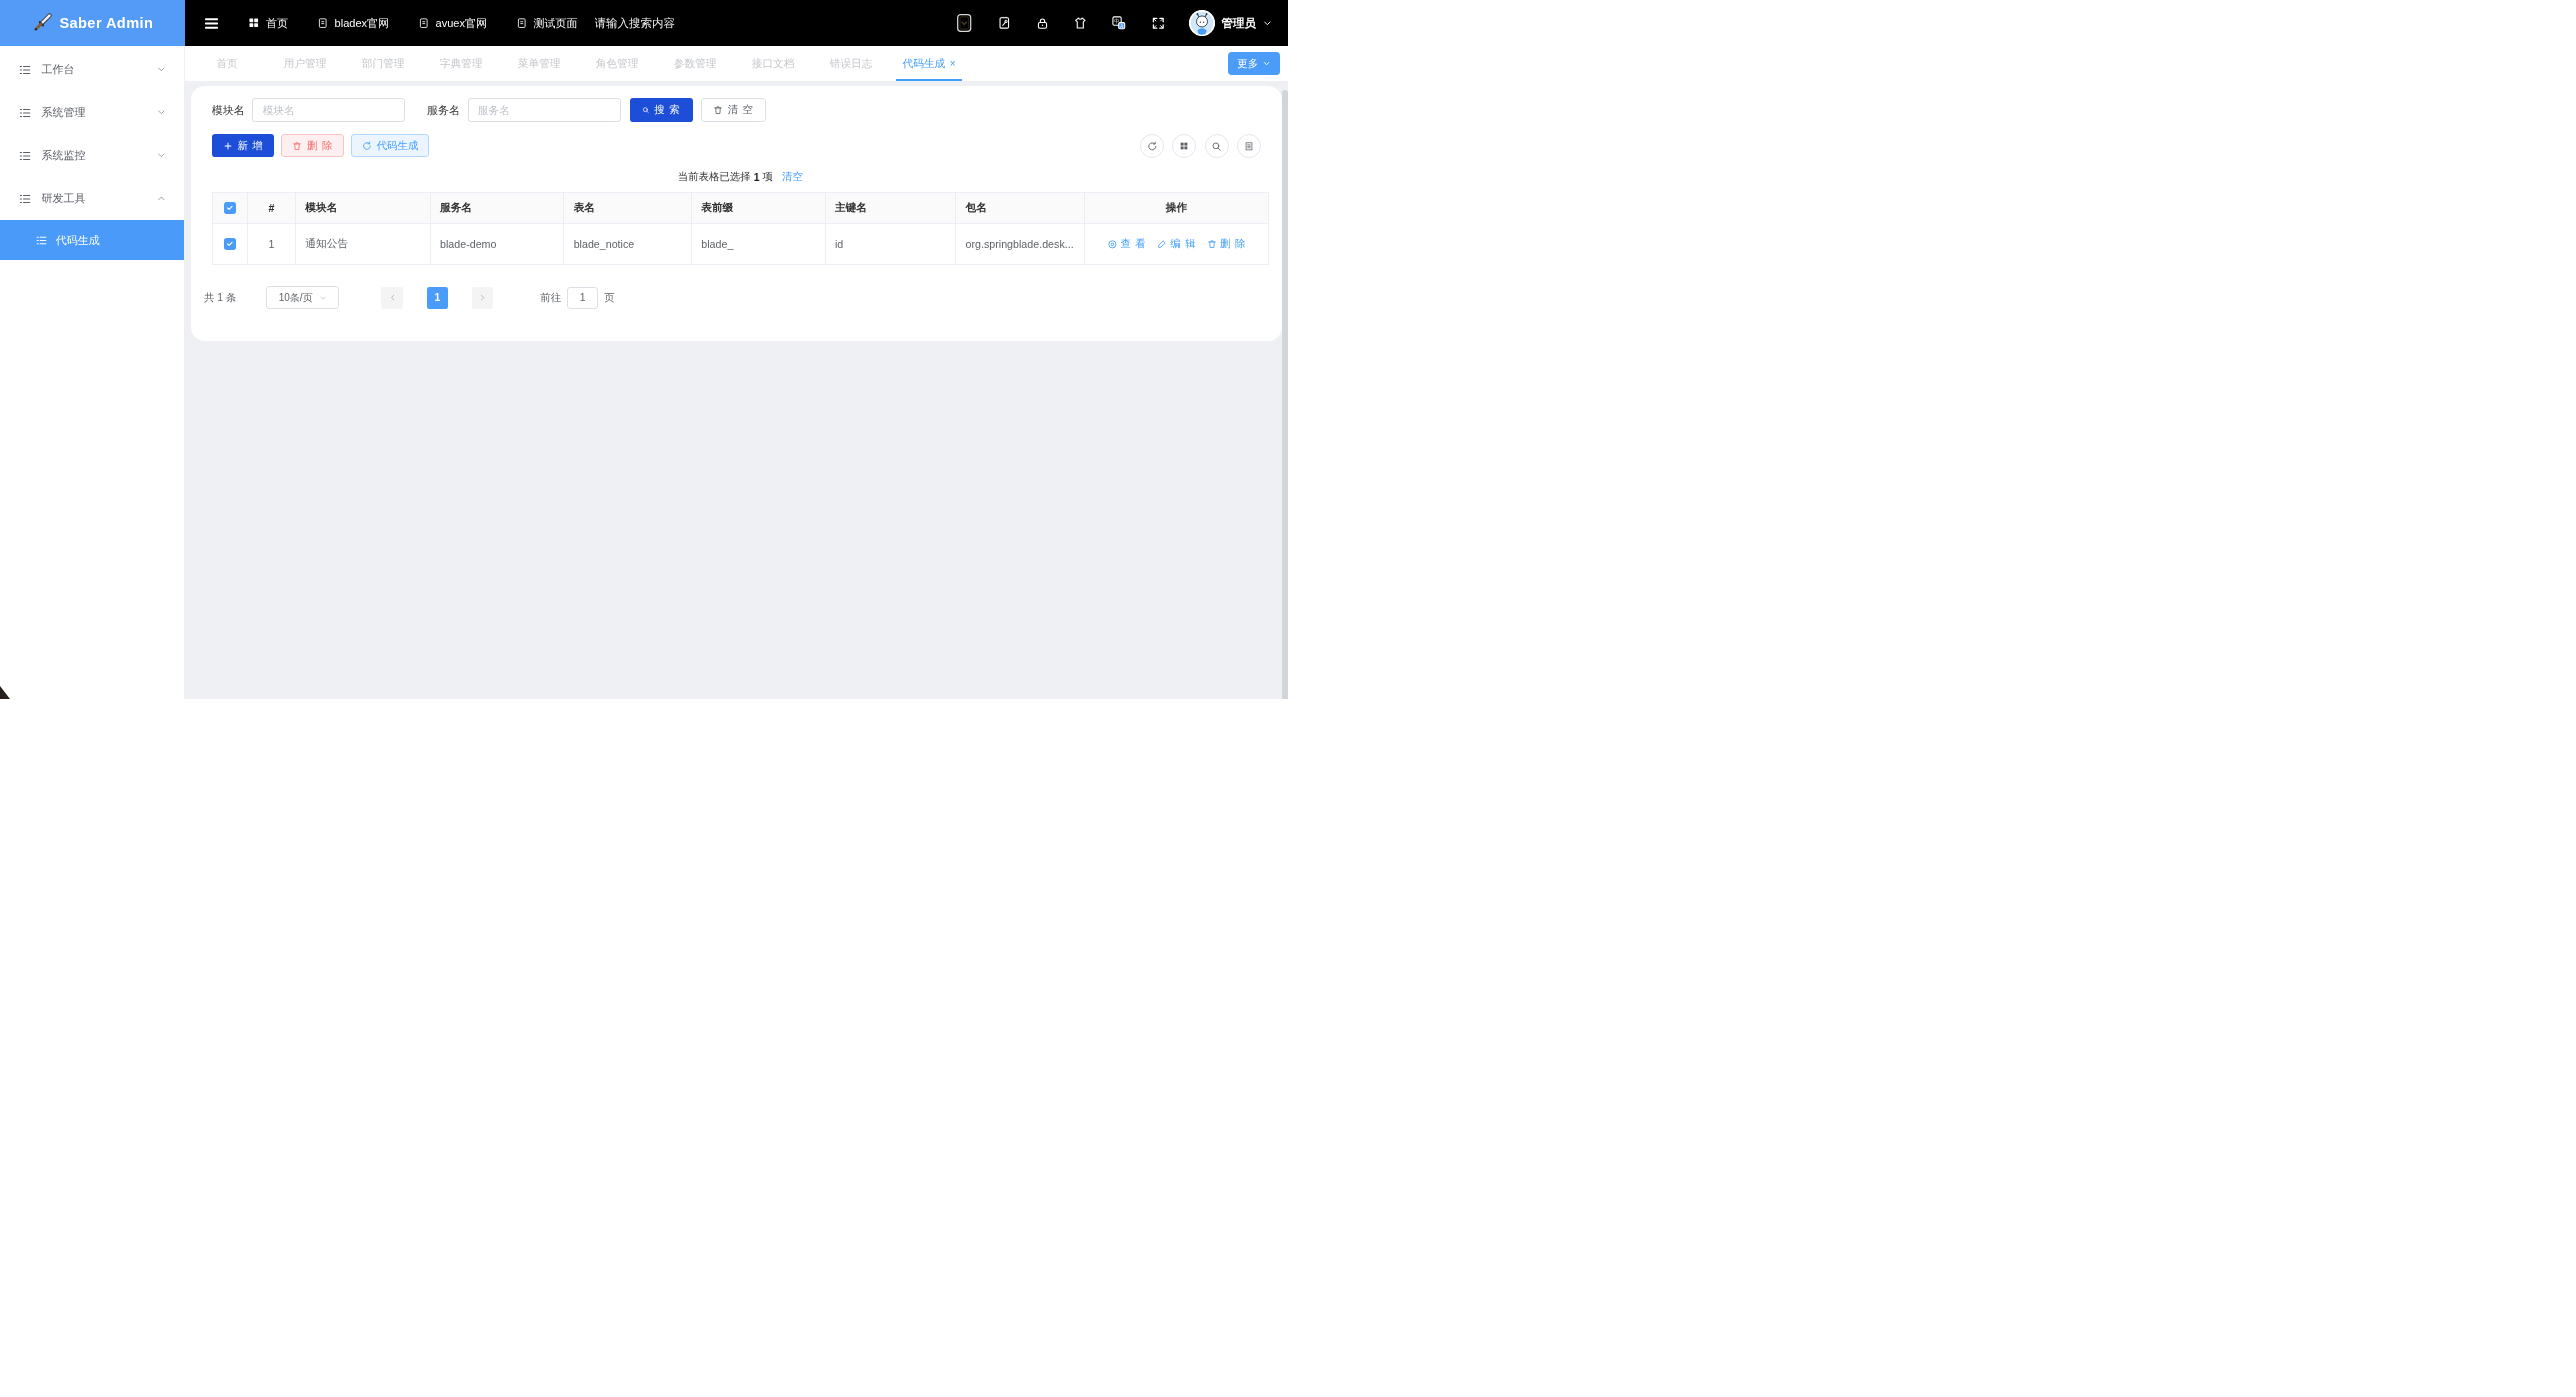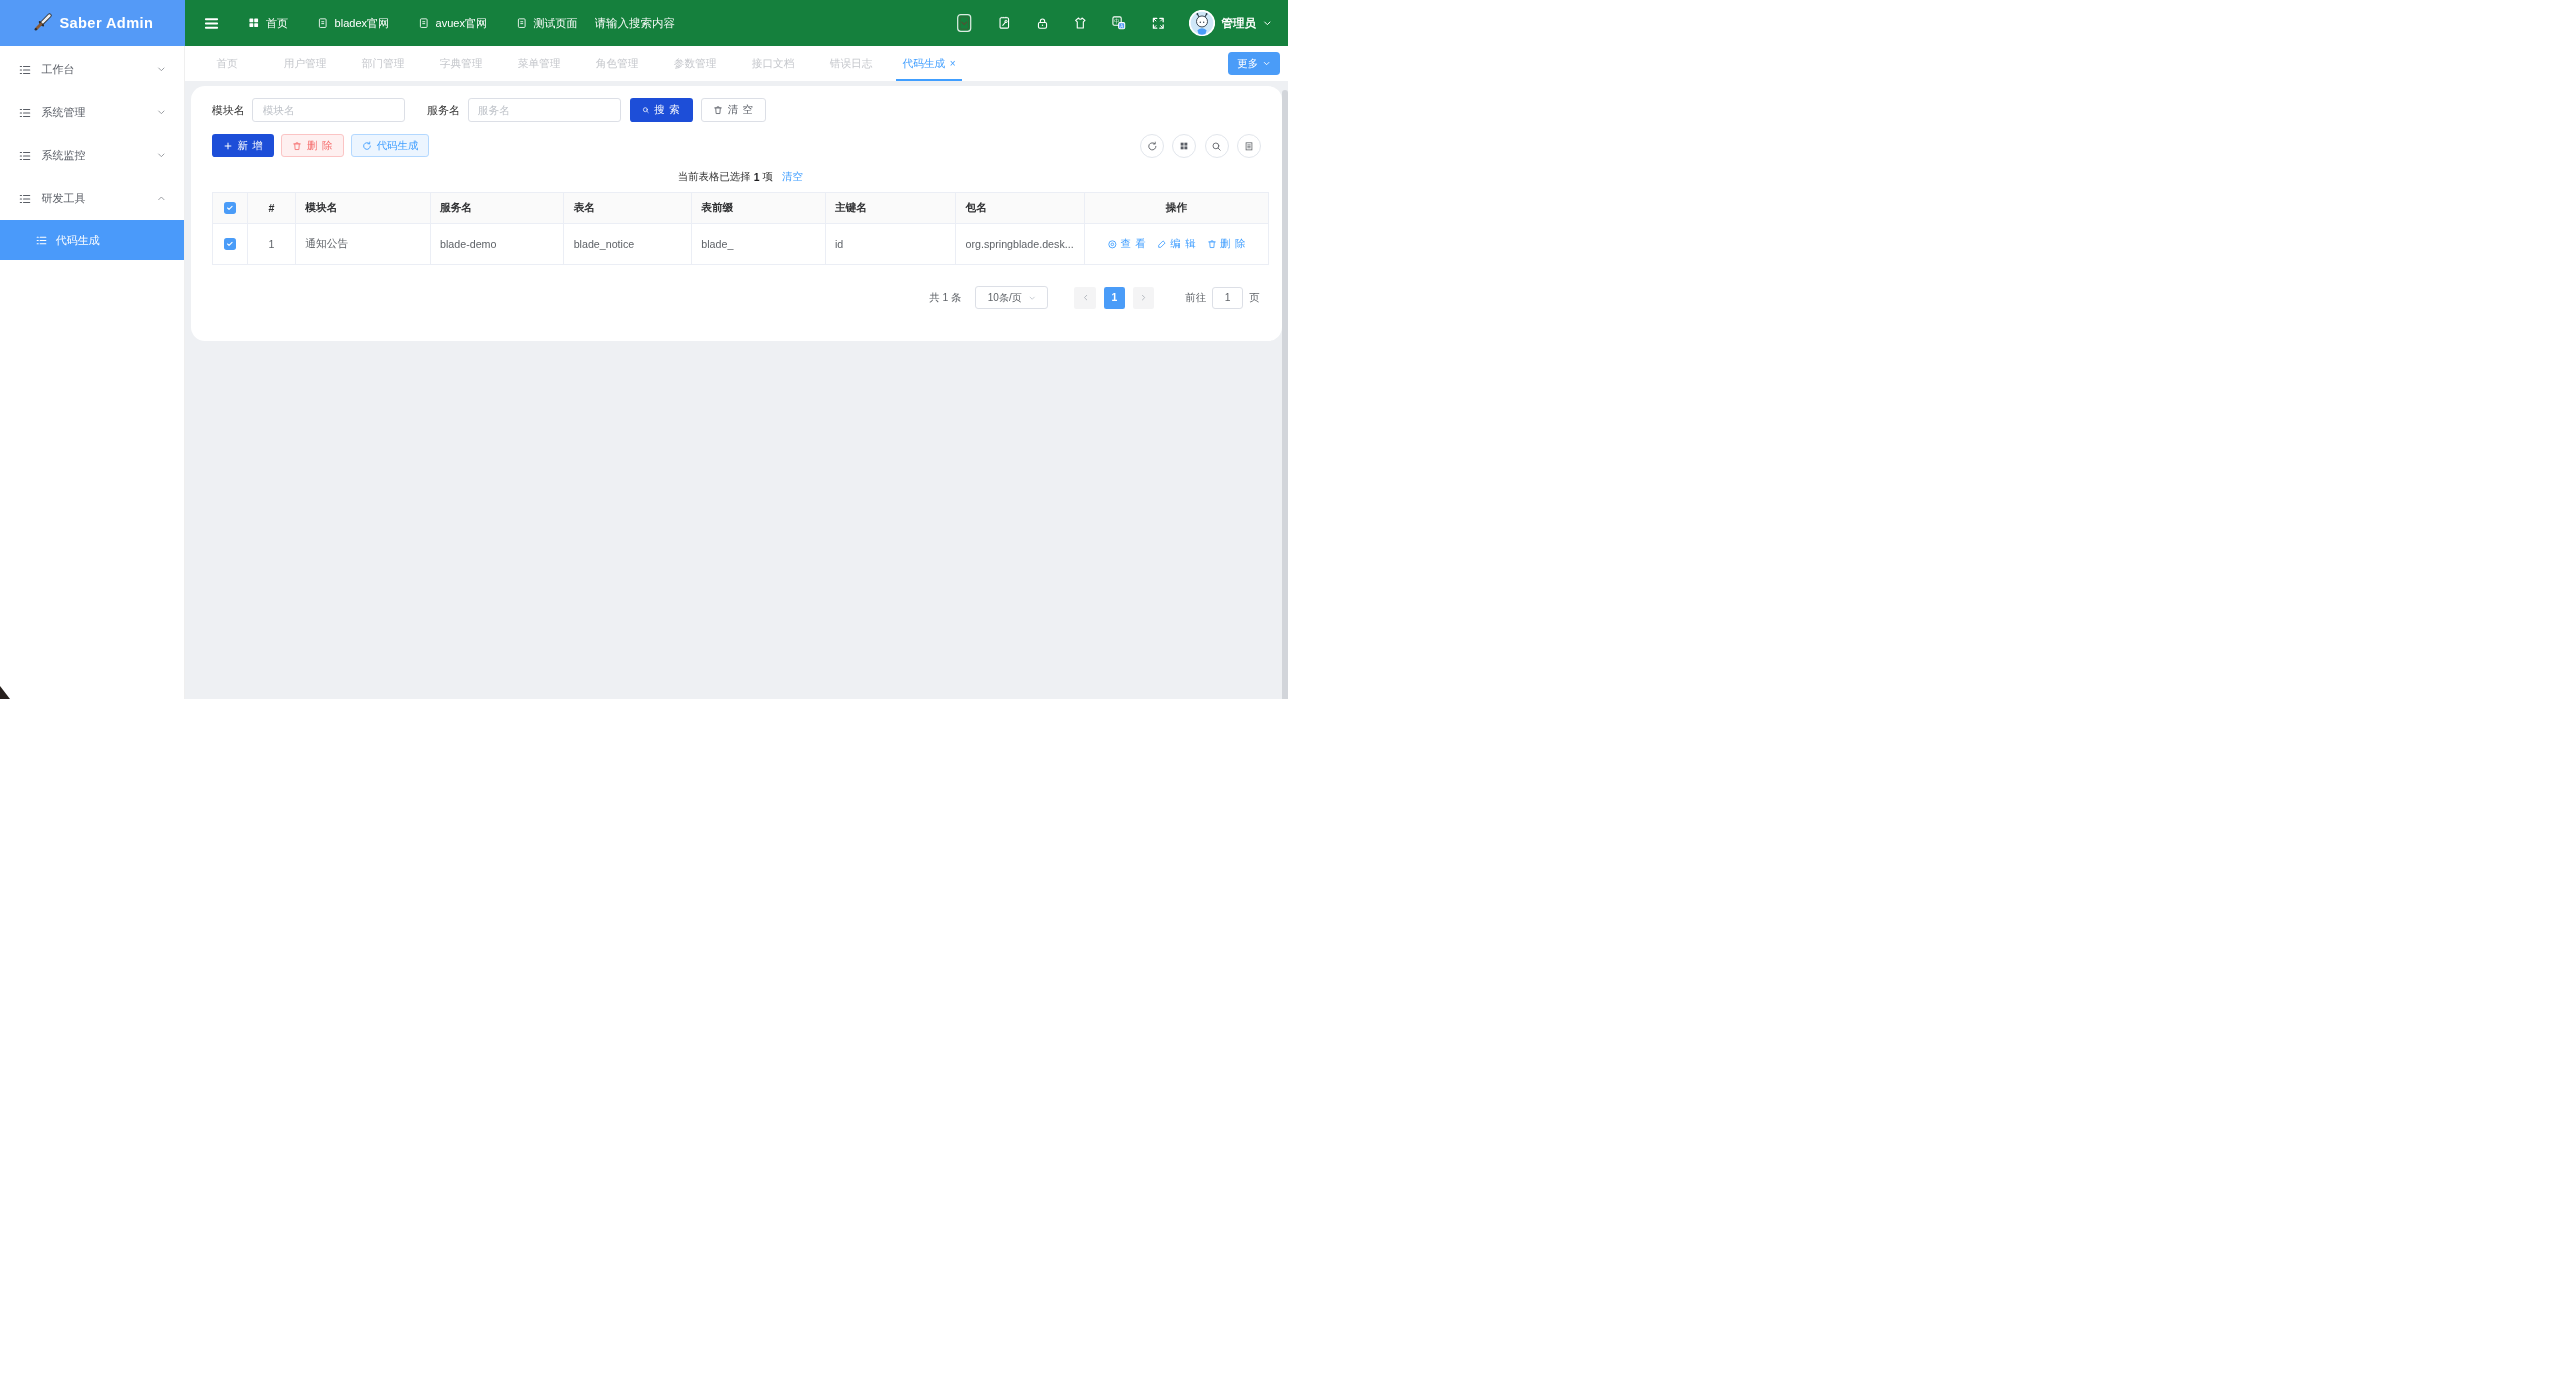--- a/index.html
+++ b/index.html
@@ -5,21 +5,21 @@
   * { box-sizing: border-box; margin: 0; padding: 0; }
   html, body { margin: 0; }
   body {
     width: 1288px; height: 699px; overflow: hidden; position: relative;
     font-family: "Liberation Sans", "DejaVu Sans", sans-serif;
     background: #fff; color: #606266; font-size: 10.7px;
   }
   svg { display: block; }
 
   
-  .header { display: flex; height: 46px; background: #15803d; color: #fff; }
+  .header { display: flex; height: 46px; background: #000000; color: #fff; }
   .logo { width: 185px; display: flex; align-items: center; justify-content: center; gap: 7.7px; background: #549af7; }
   .logo-title { font-size: 14.6px; font-weight: 700; letter-spacing: 0.4px; }
   .topbar { flex: 1; display: flex; align-items: center; padding: 0 15.3px 0 18.4px; }
   .hamburger { cursor: pointer; margin-right: 28px; }
   .topnav { display: flex; align-items: center; gap: 29px; }
   .topnav-item { display: flex; align-items: center; gap: 6.1px; font-size: 11px; cursor: pointer; white-space: nowrap; }
   .top-search { margin-left: 17px; background: transparent; border: none; outline: none; color: #fff; font-size: 11.5px; width: 153px; font-family: inherit; }
   .top-search::placeholder { color: #fff; opacity: .95; }
   .top-right { margin-left: auto; display: flex; align-items: center; gap: 24px; }
   .top-icon { cursor: pointer; display: flex; align-items: center; }
@@ -90,21 +90,21 @@
   .col-prefix { width: 133px; } .col-pk { width: 130px; } .col-pkg { width: 128px; }
   th.center, td.center { text-align: center; padding: 0 3.1px; }
   .checkbox { width: 11.5px; height: 11.5px; border-radius: 2.7px; background: #4a9cf8; display: inline-flex;
               align-items: center; justify-content: center; cursor: pointer; }
   .ops { display: flex; justify-content: center; gap: 10.7px; }
   .op-link { color: #409eff; display: inline-flex; align-items: center; gap: 3.1px; cursor: pointer;
              font-size: 10.4px; letter-spacing: 0.8px; white-space: nowrap; }
   .cell-ellipsis { white-space: nowrap; overflow: hidden; text-overflow: ellipsis; }
 
   
-  .pagination { display: flex; align-items: center; justify-content: flex-end; margin-top: 21.5px; gap: 0; padding-right: 9.2px; }
+  .pagination { display: flex; align-items: center; margin-top: 21.5px; gap: 16px; padding-right: 9.2px; }
   .pg-total { font-size: 10.4px; color: #5f6368; margin-right: 14px; }
   .pg-size { width: 73px; height: 23px; border: 0.8px solid #dcdfe6; border-radius: 3.1px; display: flex; align-items: center;
              justify-content: center; gap: 6.1px; font-size: 10px; color: #5f6368; cursor: pointer; margin-right: 26px; }
   .pg-arrow { width: 21.5px; height: 21.5px; border-radius: 2.3px; background: #f4f4f5; color: #b5b9c0;
               display: flex; align-items: center; justify-content: center; cursor: pointer; }
   .pg-num { width: 21.5px; height: 21.5px; border-radius: 2.3px; background: #4a9cf8; color: #fff; font-weight: 700;
             display: flex; align-items: center; justify-content: center; margin: 0 7.7px; font-size: 10.4px; cursor: pointer; }
   .pg-goto { display: flex; align-items: center; gap: 6.1px; margin-left: 31px; font-size: 10.4px; color: #5f6368; }
   .goto-input { width: 31px; height: 21.5px; border: 0.8px solid #dcdfe6; border-radius: 3.1px; text-align: center;
                 font-size: 10.4px; color: #5f6368; outline: none; font-family: inherit; }

